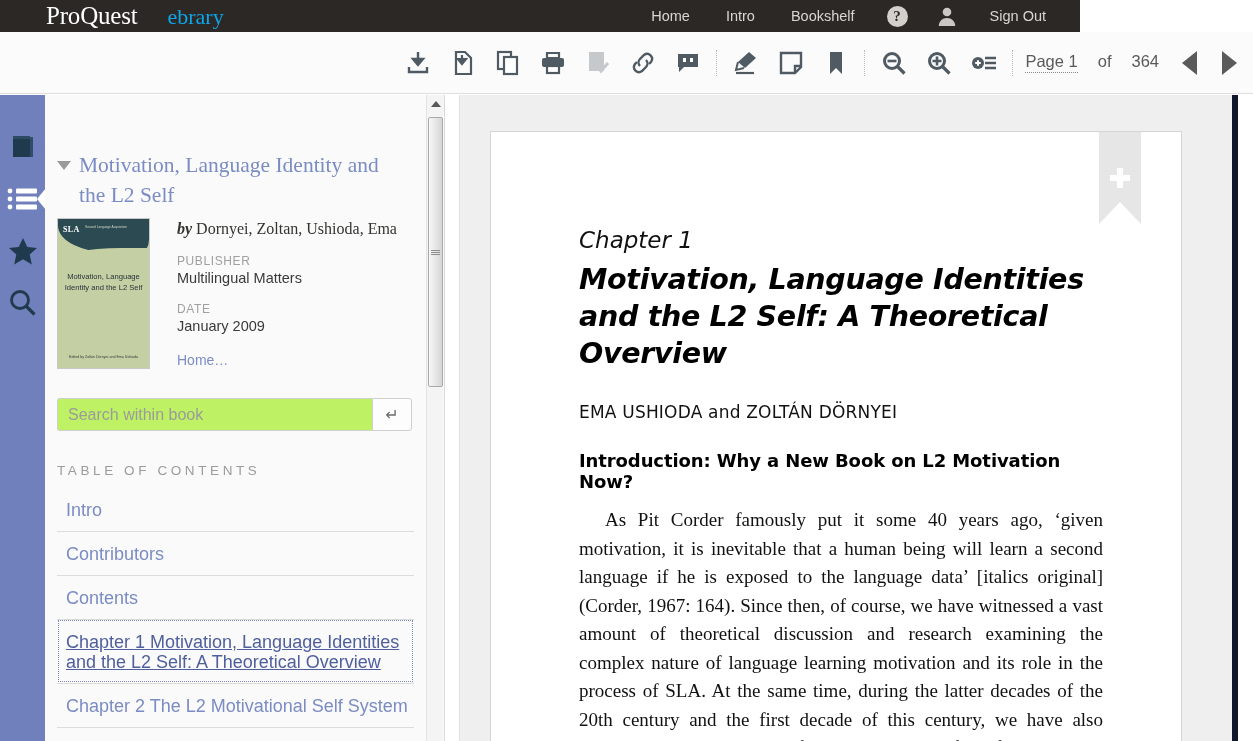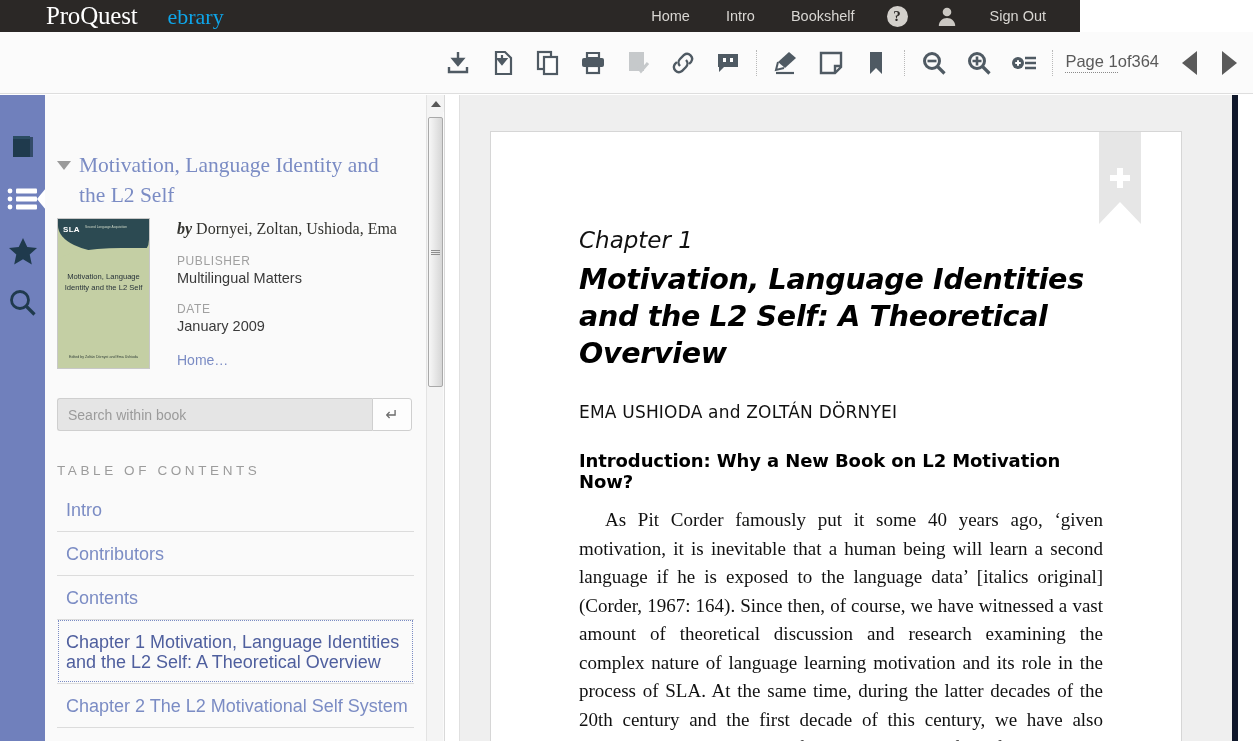--- a/index.html
+++ b/index.html
@@ -77,21 +77,21 @@
   .tb-btn svg { display: block; }
   .tb-sep {
     width: 1px; height: 26px;
     border-left: 1px dotted #b9b9b9;
     margin: 0 6px;
   }
   #page-indicator {
     font-size: 16.5px; color: #5a5a5a;
     margin: 0 10px 0 6px;
     white-space: nowrap;
-    display: flex; align-items: baseline; gap: 0;
+    display: flex; align-items: baseline; gap: 20px;
   }
   #page-indicator .page-editable {
     border-bottom: 1px dotted #8a8a8a;
     padding-bottom: 1px;
     display: inline-block;
   }
   .arrow-btn {
     width: 40px; height: 46px;
     display: flex; align-items: center; justify-content: center;
     cursor: pointer;
@@ -188,20 +188,21 @@
     content: "";
     position: absolute; left: 0; bottom: -9px;
     width: 100%; height: 14px;
     background: #c4cfa4;
     border-top-left-radius: 70% 100%;
   }
   #cover .sla {
     position: absolute; left: 5px; top: 6px;
     color: #ffffff; font-size: 8px; font-weight: bold;
     letter-spacing: 0.3px;
+    font-family: Liberation Serif, serif;
   }
   #cover .sla-sub {
     position: absolute; left: 27px; top: 6px;
     color: #cfd9c8; font-size: 3.2px; line-height: 4px;
   }
   #cover .ctitle {
     position: absolute; left: 6px; right: 6px; top: 52px;
     text-align: center;
     color: #28333a; font-size: 7.6px; line-height: 11px;
   }
@@ -238,22 +239,22 @@
   #search-row {
     position: absolute; left: 57px; top: 398px;
     width: 355px; height: 33px;
     display: flex;
   }
   #search-input {
     flex: 1 1 auto;
     border: 1px solid #cfcfcf;
     border-right: none;
     border-radius: 3px 0 0 3px;
-    background: #e5e5e5;
-    font-size: 14px; color: #7a7a7a;
+    background: #bef264;
+    font-size: 16px; color: #7a7a7a;
     padding: 0 10px;
     outline: none;
     font-family: "Liberation Sans", sans-serif;
   }
   #search-input::placeholder { color: #9b9b9b; }
   #search-go {
     width: 40px;
     border: 1px solid #cfcfcf;
     border-radius: 0 3px 3px 0;
     background: #fdfdfd;
@@ -277,21 +278,21 @@
     color: #7b8cc4;
     line-height: 20px;
     cursor: pointer;
   }
   .toc-item:first-child { border-top: none; padding-top: 10px; }
   .toc-item.active {
     color: #4f5f9e;
     outline: 1px dotted #7b8cc4;
     outline-offset: -2px;
   }
-  .toc-item.active span { }
+  .toc-item.active span { text-decoration: underline; }
 
   
   #sb-scroll {
     position: absolute; right: 1px; top: 0;
     width: 17px; height: 646px;
     background: #f4f4f4;
     border-left: 1px solid #e3e3e3;
   }
   #sb-scroll .sb-up {
     width: 17px; height: 17px;

